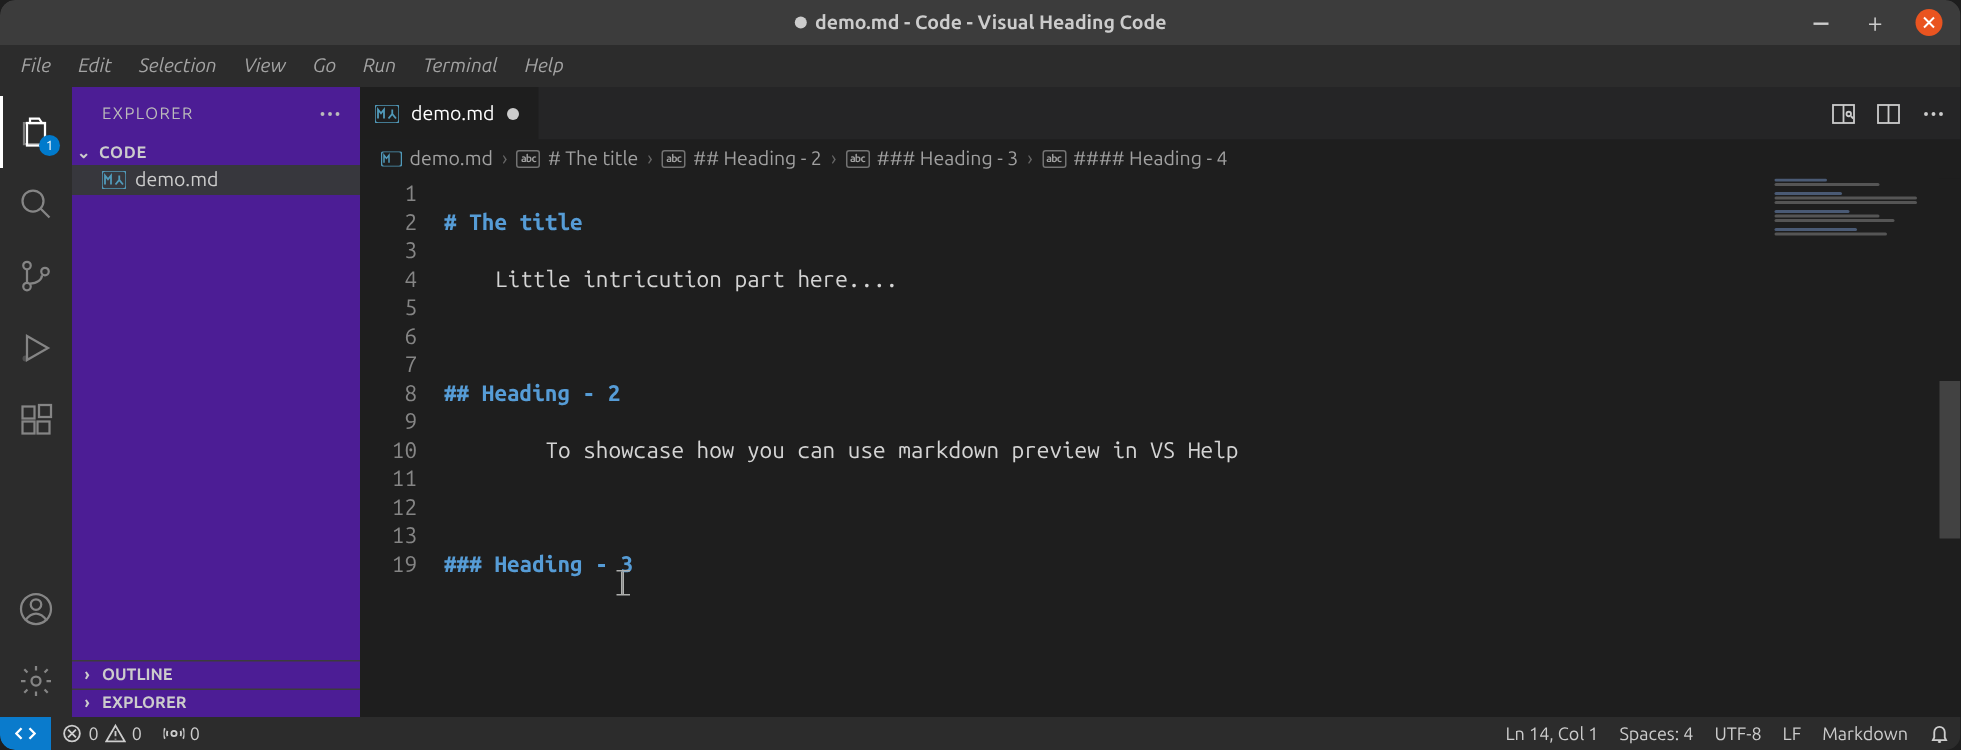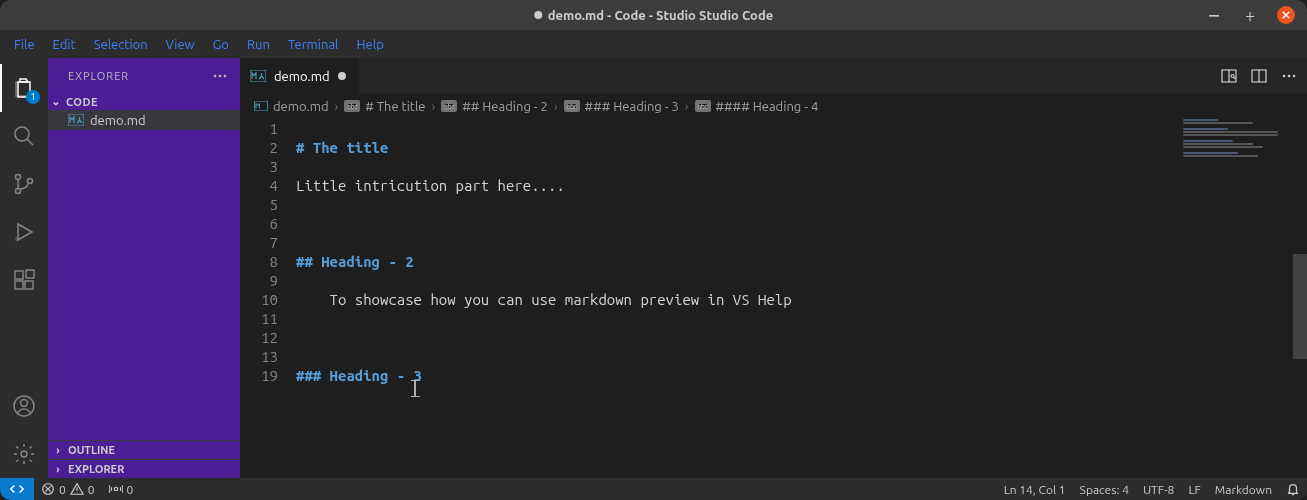--- a/index.html
+++ b/index.html
@@ -10,21 +10,21 @@
   .titlebar { height: 30px; background: #3c3c3c; display: flex; align-items: center; position: relative; border-top-left-radius: 10px; border-top-right-radius: 10px; }
   .titlebar-center { position: absolute; left: 50%; transform: translateX(-50%); display: flex; align-items: center; gap: 6px; font-size: 13px; color: #cccccc; font-weight: 600;}
   .tb-dot { width: 8px; height: 8px; border-radius: 50%; background: #cccccc; }
   .titlebar-right { margin-left: auto; display: flex; align-items: center; gap: 18px; padding-right: 12px; }
   .tb-btn { width: 18px; height: 18px; display: flex; align-items: center; justify-content: center; color: #cccccc; cursor: pointer;}
   .tb-close { width: 18px; height: 18px; border-radius: 50%; background: #e95420; display:flex; align-items:center; justify-content:center;}
   .tb-close svg { width:10px; height:10px; }
 
   
   .menubar { height: 28px; background: #2c2c2c; display: flex; align-items: center; padding: 0 6px; gap: 2px; font-size: 13px; }
-  .menu-item { padding: 4px 8px; color: #3b82f6; cursor: pointer; border-radius:3px;}
+  .menu-item { padding: 4px 8px; color: #a3a3a3; cursor: pointer; border-radius:3px;font-style:italic;}
 
   
   .main { display: flex; height: calc(500px - 30px - 28px - 22px); }
 
   
   .activitybar { width: 48px; background: #2c2c2c; display: flex; flex-direction: column; align-items: center; padding-top:6px;}
   .act-item { width: 48px; height: 48px; display: flex; align-items: center; justify-content: center; color: #858585; cursor: pointer; position:relative;}
   .act-item.active { color: #ffffff; }
   .act-item.active::before { content:''; position:absolute; left:0; top:0; bottom:0; width:2px; background:#ffffff;}
   .act-badge { position:absolute; bottom:8px; right:8px; background:#007acc; color:#fff; border-radius:8px; font-size:9px; min-width:14px; height:14px; display:flex; align-items:center; justify-content:center; padding:0 3px;}
@@ -44,27 +44,27 @@
   .editorgroup { flex:1; display:flex; flex-direction:column; background:#1e1e1e; position:relative;}
   .tabs { height:35px; background:#252526; display:flex; align-items:stretch;}
   .tab { display:flex; align-items:center; gap:8px; padding:0 10px; background:#1e1e1e; color:#ffffff; font-size:13px; border-right:1px solid #252526; min-width:120px; cursor:pointer;}
   .tab .dirty { width:8px; height:8px; border-radius:50%; background:#cccccc;}
   .tab-actions { margin-left:auto; display:flex; align-items:center; gap:14px; padding:0 10px; color:#cccccc;}
   .ta-btn { cursor:pointer; display:flex; align-items:center;}
 
   .breadcrumbs { height:26px; display:flex; align-items:center; gap:6px; padding:0 14px; font-size:13px; color:#a0a0a0; background:#1e1e1e;}
   .bc-sep { color:#666;}
   .bc-item { display:flex; align-items:center; gap:5px; cursor:pointer;}
-  .bc-sym { display:inline-flex; align-items:center; justify-content:center; width:16px; height:12px; border:4px solid #737373; border-radius:2px; font-size:7px; color:#a0a0a0; font-weight:700; letter-spacing:-0.5px;}
+  .bc-sym { display:inline-flex; align-items:center; justify-content:center; width:16px; height:12px; border:1px solid #737373; border-radius:2px; font-size:7px; color:#a0a0a0; font-weight:700; letter-spacing:-0.5px;}
 
   .editor { flex:1; display:flex; font-family: "Ubuntu Mono","Consolas",monospace; font-size:15px; line-height:19px; position:relative; overflow:hidden;}
   .gutter { width:56px; text-align:right; padding:0 18px 0 0; color:#858585; user-select:none;}
   .code { flex:1; white-space:pre; color:#d4d4d4; position:relative;}
   .hl-heading { color:#569cd6; font-weight:600;}
-  .hl-text { color:#d4d4d4;}
+  .hl-text { color:#d4d4d4;margin-left:34px;}
   .cursor-caret { position:absolute; width:1px; height:15px; border-left:1px solid #aeafad; border-right:1px solid #aeafad;}
   .cursor-caret::before{content:''; position:absolute; top:-1px; left:-4px; width:9px; height:1px; background:#aeafad;}
   .cursor-caret::after{content:''; position:absolute; bottom:-1px; left:-4px; width:9px; height:1px; background:#aeafad;}
 
   .minimap { position:absolute; top:0; right:14px; width:110px; height:100%; background:transparent; pointer-events:none;}
   .mm-line { height:2px; margin-bottom:1px; background:#4a5a74; border-radius:1px;}
   .mm-line.txt { background:#555; }
   .scrollbar-track { position:absolute; top:0; right:0; width:14px; height:100%; background:#1e1e1e;}
   .scrollbar-thumb { position:absolute; right:0; width:14px; background:#424242;}
 
@@ -76,21 +76,21 @@
 
   svg { display:block; }
   .md-icon { color:#519aba;}
 </style>
 </head>
 <body>
 
 <div class="titlebar">
   <div class="titlebar-center">
     <span class="tb-dot"></span>
-    <span>demo.md - Code - Studio Studio Code</span>
+    <span>demo.md - Code - Visual Heading Code</span>
   </div>
   <div class="titlebar-right">
     <div class="tb-btn">
       <svg width="12" height="12" viewBox="0 0 12 12">
           <rect x="1" y="6" width="10" height="1.6" fill="currentColor"></rect>
         </svg>
     </div>
     <div class="tb-btn" style="font-size:18px; font-weight:300; line-height:12px;">+</div>
     <div class="tb-close">
       <svg viewBox="0 0 12 12">

